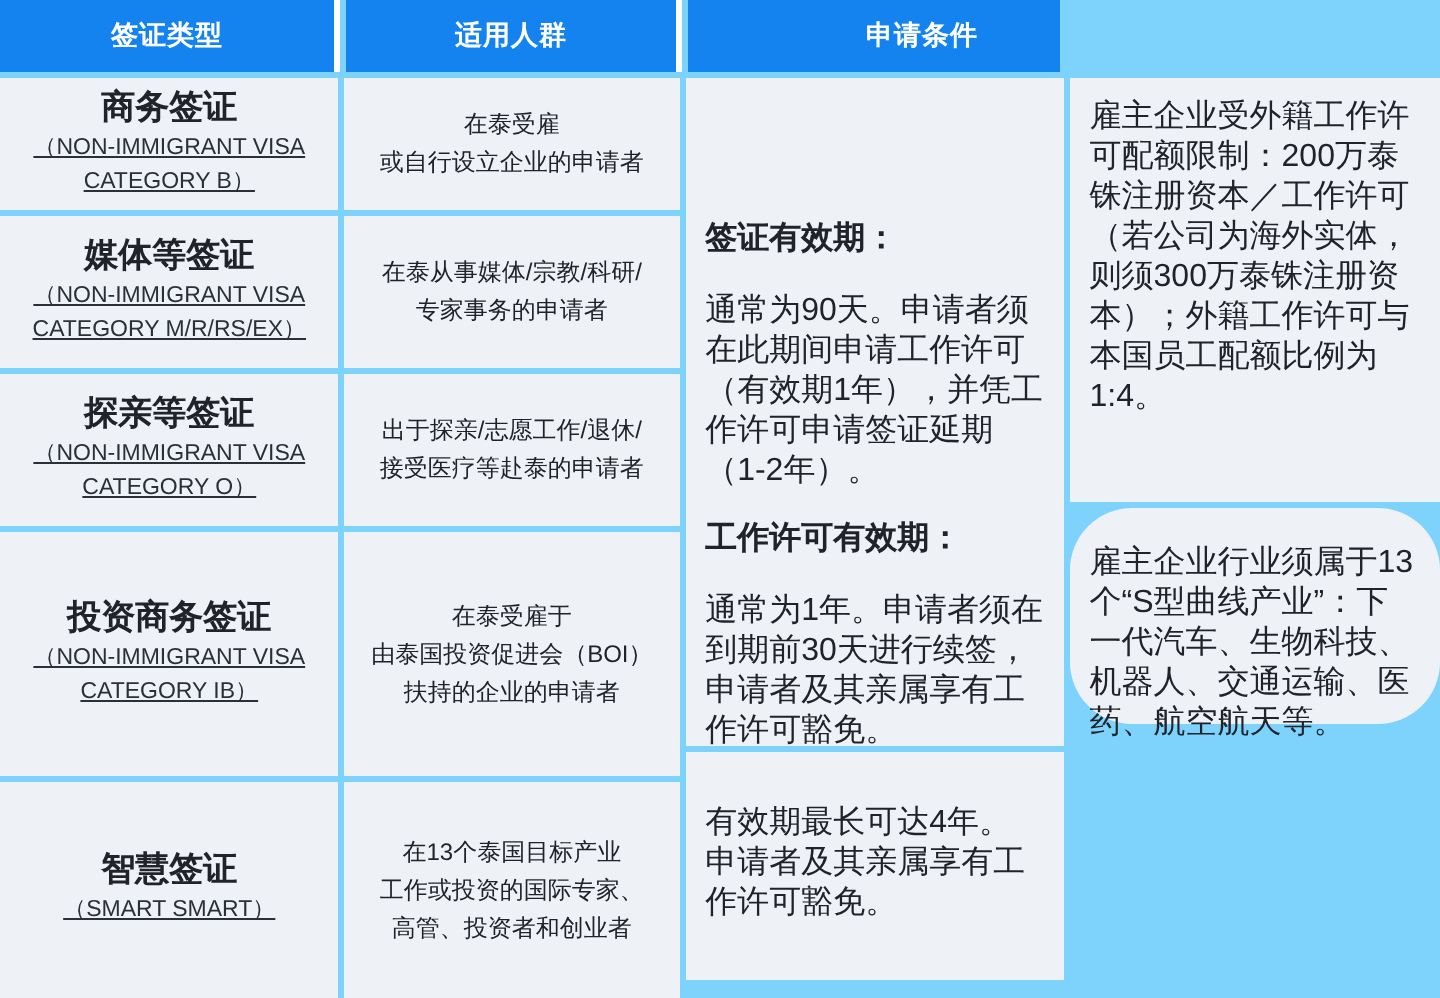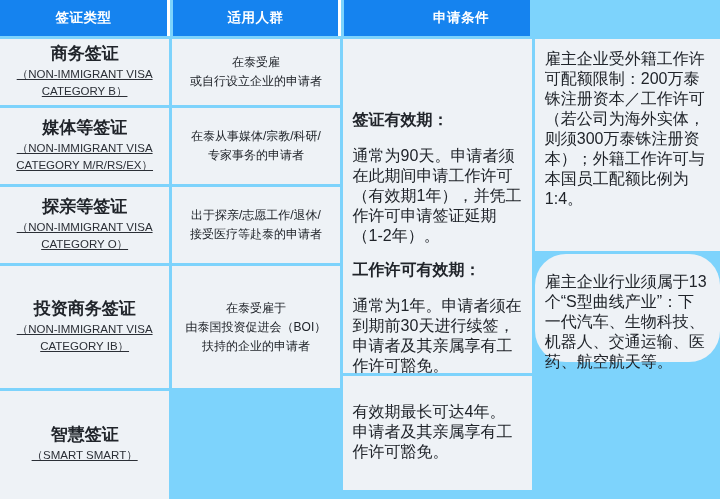--- a/index.html
+++ b/index.html
@@ -164,20 +164,25 @@
       </div>
       <div class="cell r3">
         <div style="white-space:pre-line">出于探亲/志愿工作/退休/
 接受医疗等赴泰的申请者</div>
       </div>
       <div class="cell r4">
         <div style="white-space:pre-line">在泰受雇于
 由泰国投资促进会（BOI）
 扶持的企业的申请者</div>
       </div>
+      <div class="cell r5">
+        <div style="white-space:pre-line">在13个泰国目标产业
+工作或投资的国际专家、
+高管、投资者和创业者</div>
+      </div>
     </div>
 
     <div class="col col-3">
       <div class="cell left" style="height:334px;justify-content:center;">
         <div style="margin-top:74px; width:100%;">
           <div class="para b">签证有效期：</div>
           <div class="gap"></div>
           <div class="para">通常为90天。申请者须在此期间申请工作许可（有效期1年），并凭工作许可申请签证延期（1-2年）。</div>
           <div class="gap"></div>
           <div class="para b">工作许可有效期：</div>

